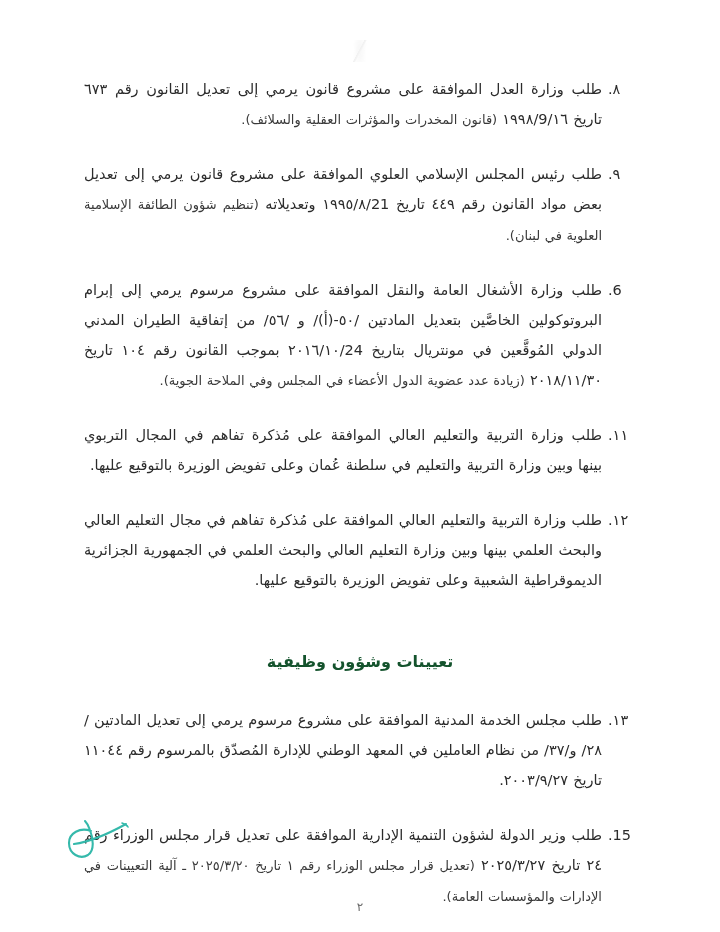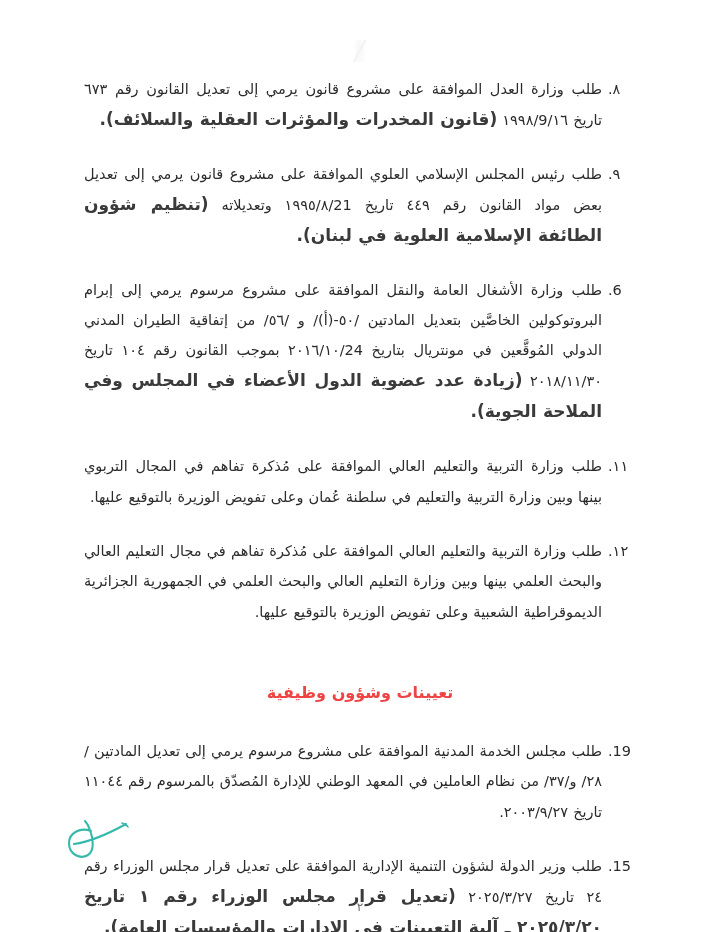--- a/index.html
+++ b/index.html
@@ -69,38 +69,37 @@
   .para {
     font-size: 14.5px;
     line-height: 30px;
     text-align: justify;
     text-align-last: right;
     color: #2b2b2b;
     margin: 0;
     word-spacing: 0.5px;
   }
   .para .sm {
-    font-size: 17px;
+    font-size: 13px;
     color: #3a3a3a;
-    font-weight: bold;
   }
 
   
   .item.i8  { margin-bottom: 24px; }
   .item.i9  { margin-bottom: 24px; }
   .item.i10 { margin-bottom: 24px; }
   .item.i11 { margin-bottom: 24px; }
   .item.i12 { margin-bottom: 0; }
   .item.i13 { margin-bottom: 24px; }
   .item.i14 { margin-bottom: 26px; }
 
   
   .section-heading {
     text-align: center;
-    color: #ef4444;
+    color: #14532d;
     font-weight: bold;
     font-size: 16px;
     letter-spacing: 0.3px;
     margin: 56px 0 34px 0;
   }
 
   
   .signature {
     position: absolute;
     left: 60px;
@@ -161,21 +160,21 @@
     <div class="item i12">
       <div class="item-num">١٢.</div>
       <div class="item-body">
         <p class="para"><span>طلب وزارة التربية والتعليم العالي الموافقة على مُذكرة تفاهم في مجال التعليم العالي والبحث العلمي بينها وبين وزارة التعليم العالي والبحث العلمي في الجمهورية الجزائرية الديموقراطية الشعبية وعلى تفويض الوزيرة بالتوقيع عليها.</span><span class="sm"></span></p>
       </div>
     </div>
 
     <div class="section-heading">تعيينات وشؤون وظيفية</div>
 
     <div class="item i13">
-      <div class="item-num">19.</div>
+      <div class="item-num">١٣.</div>
       <div class="item-body">
         <p class="para"><span>طلب مجلس الخدمة المدنية الموافقة على مشروع مرسوم يرمي إلى تعديل المادتين /٢٨/ و/٣٧/ من نظام العاملين في المعهد الوطني للإدارة المُصدّق بالمرسوم رقم ١١٠٤٤ تاريخ ٢٠٠٣/٩/٢٧.</span><span class="sm"></span></p>
       </div>
     </div>
 
     <div class="item i14">
       <div class="item-num">15.</div>
       <div class="item-body">
         <p class="para"><span>طلب وزير الدولة لشؤون التنمية الإدارية الموافقة على تعديل قرار مجلس الوزراء رقم ٢٤ تاريخ ٢٠٢٥/٣/٢٧ </span><span class="sm">(تعديل قرار مجلس الوزراء رقم ١ تاريخ ٢٠٢٥/٣/٢٠ ـ آلية التعيينات في الإدارات والمؤسسات العامة).</span></p>
       </div>

